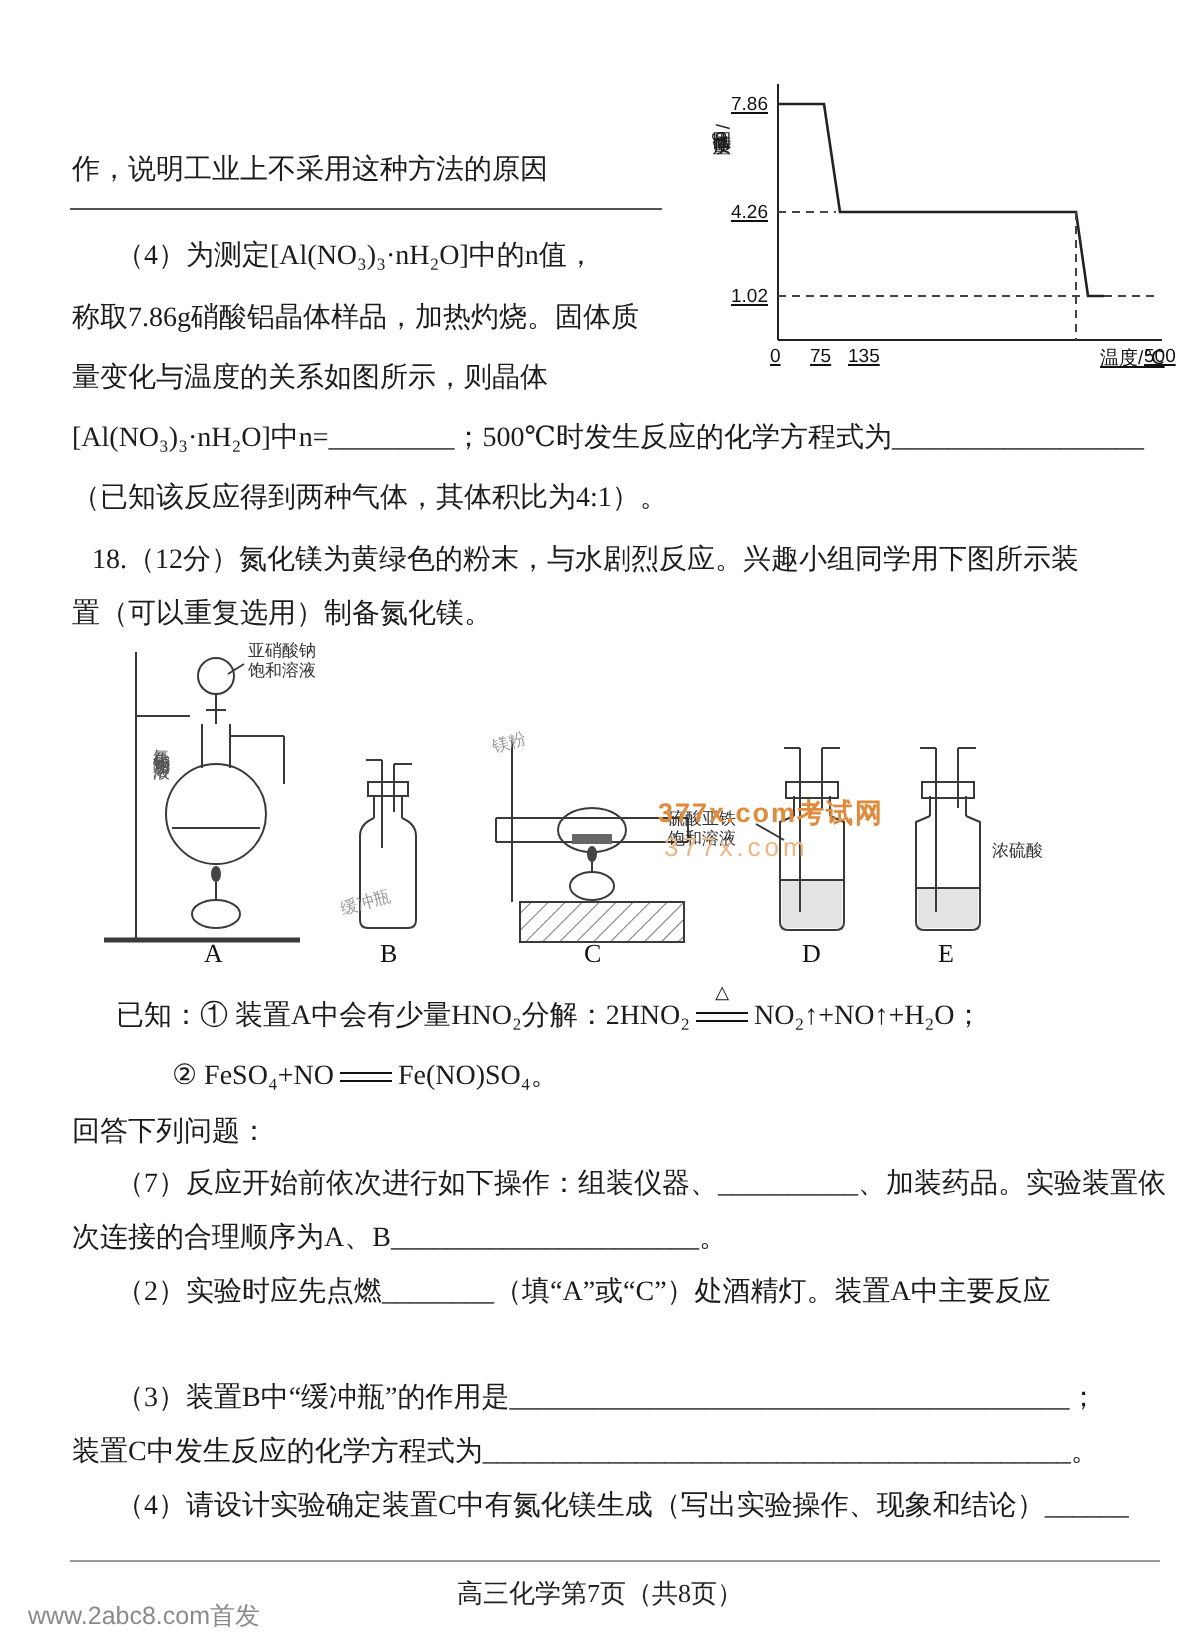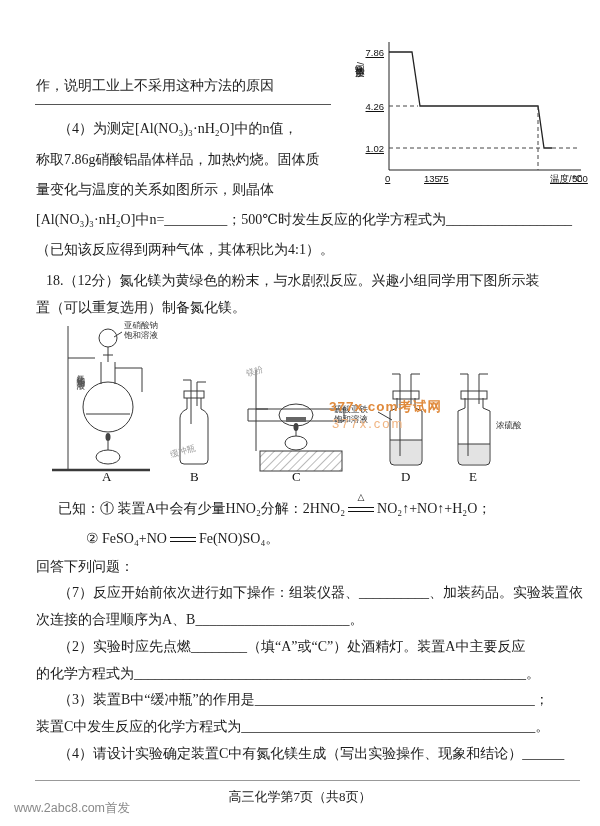--- a/index.html
+++ b/index.html
@@ -51,21 +51,21 @@
     <svg width="196" height="132" viewBox="0 0 196 132">
       <line x1="1" y1="0" x2="1" y2="128" stroke="#222" stroke-width="1"></line>
       <line x1="1" y1="128" x2="193" y2="128" stroke="#222" stroke-width="1"></line>
       <path d="M1 10 H24 L32 64 H150 L156 106 H164" fill="none" stroke="#222" stroke-width="1.3"></path>
       <path d="M1 64 H30" fill="none" stroke="#444" stroke-width="1" stroke-dasharray="4 3"></path>
       <path d="M150 64 V128" fill="none" stroke="#444" stroke-width="1" stroke-dasharray="4 3"></path>
       <path d="M1 106 H154" fill="none" stroke="#444" stroke-width="1" stroke-dasharray="4 3"></path>
       <path d="M164 106 H191" fill="none" stroke="#444" stroke-width="1" stroke-dasharray="4 3"></path>
     </svg>
     <div class="tick" style="left:33px;top:137px;">0</div>
-    <div class="tick" style="left:53px;top:137px;margin-left:33px;">75</div>
+    <div class="tick" style="left:53px;top:137px;">75</div>
     <div class="tick" style="left:72px;top:137px;">135</div>
     <div class="tick" style="left:177px;top:137px;padding-left:43px;">500</div>
     <div class="tick" style="left:198px;top:137px;">温度/℃</div>
   </div>
 
   <div class="t" style="left:58px;top:120px;">（4）为测定[Al(NO₃)₃·nH₂O]中的n值，</div>
   <div class="t" style="left:36px;top:151px;">称取7.86g硝酸铝晶体样品，加热灼烧。固体质</div>
   <div class="t" style="left:36px;top:181px;">量变化与温度的关系如图所示，则晶体</div>
   <div class="t" style="left:36px;top:211px;">[Al(NO₃)₃·nH₂O]中n=_________；500℃时发生反应的化学方程式为__________________</div>
   <div class="t" style="left:36px;top:241px;">（已知该反应得到两种气体，其体积比为4:1）。</div>
@@ -166,21 +166,20 @@
     <span>已知：① 装置A中会有少量HNO₂分解：2HNO₂</span><span class="eqsign"><span class="delta">△</span><span class="bar"></span></span><span>NO₂↑+NO↑+H₂O；</span>
   </div>
   <div class="t" style="left:86px;top:530px;">
     <span>② FeSO₄+NO</span><span class="eqsign"><span class="bar"></span></span><span>Fe(NO)SO₄。</span>
   </div>
 
   <div class="t" style="left:36px;top:558px;">回答下列问题：</div>
   <div class="t" style="left:58px;top:584px;">（7）反应开始前依次进行如下操作：组装仪器、__________、加装药品。实验装置依</div>
   <div class="t" style="left:36px;top:611px;">次连接的合理顺序为A、B______________________。</div>
   <div class="t" style="left:58px;top:638px;">（2）实验时应先点燃________（填“A”或“C”）处酒精灯。装置A中主要反应</div>
-  <div class="t" style="left:36px;top:665px;">的化学方程式为________________________________________________________。</div>
   <div class="t" style="left:58px;top:691px;">（3）装置B中“缓冲瓶”的作用是________________________________________；</div>
   <div class="t" style="left:36px;top:718px;">装置C中发生反应的化学方程式为__________________________________________。</div>
   <div class="t" style="left:58px;top:745px;">（4）请设计实验确定装置C中有氮化镁生成（写出实验操作、现象和结论）______</div>
 
   <div class="rule" style="left:35px;top:780px;width:545px;border-top-color:#999;"></div>
   <div class="footer">高三化学第7页（共8页）</div>
   <div class="sitemark">www.2abc8.com首发</div>
 
 </div>
 

